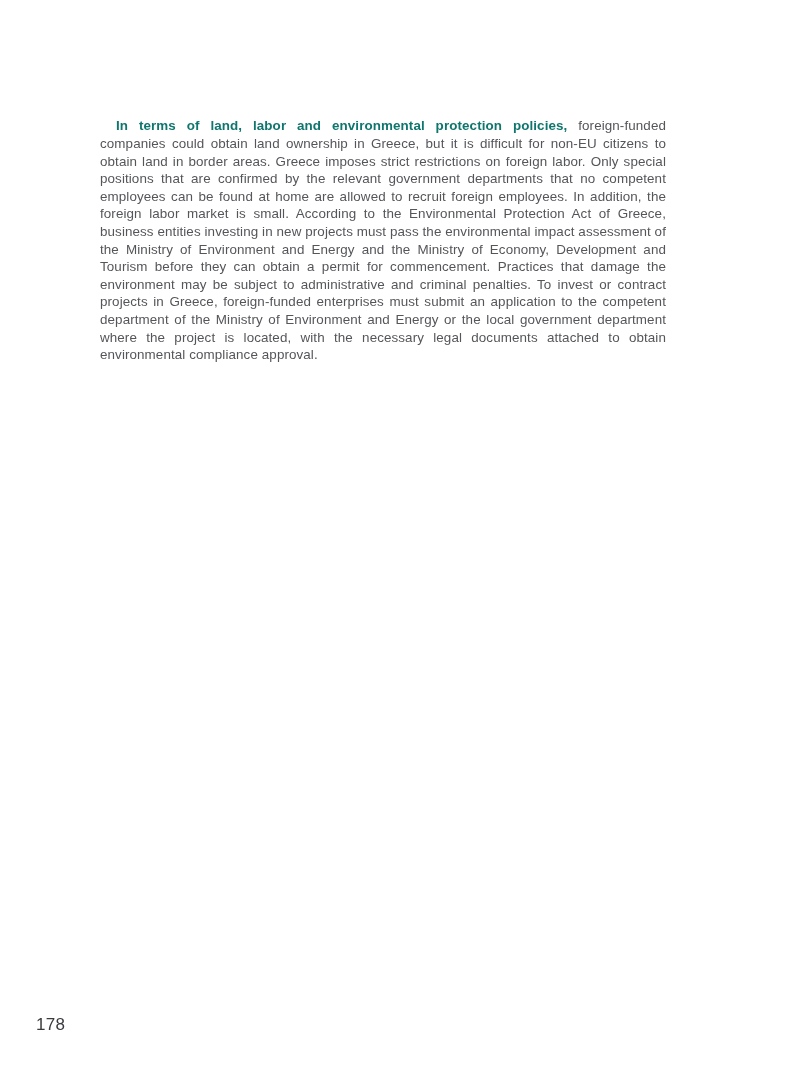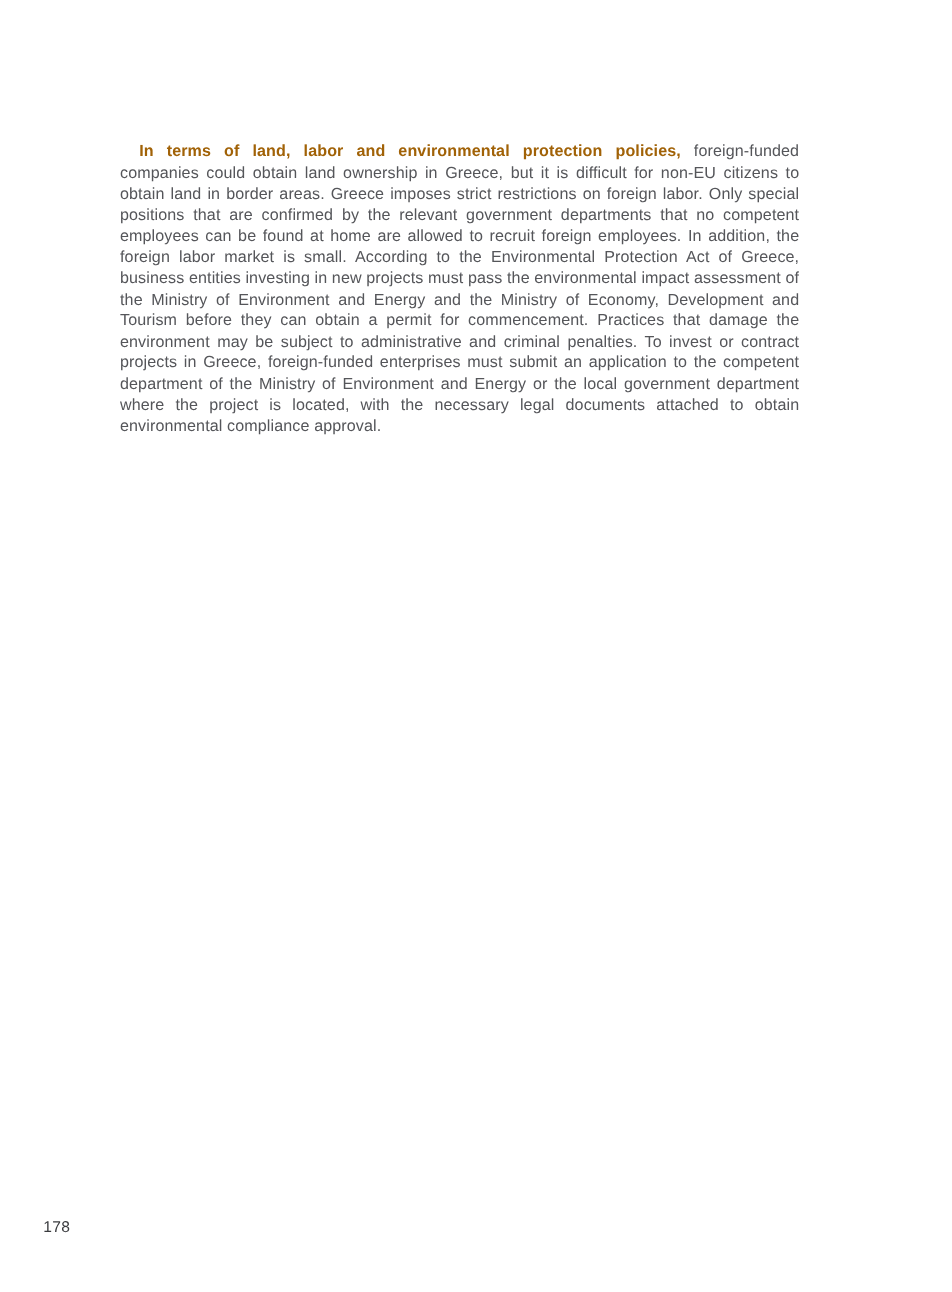--- a/index.html
+++ b/index.html
@@ -21,28 +21,28 @@
     top: 104px;
     width: 566px;
     font-size: 13.4px;
     line-height: 17.6px;
     color: #55565a;
     text-align: justify;
     letter-spacing: 0.1px;
   }
   .lead-bold {
     font-weight: bold;
-    color: #a16207;
+    color: #0f766e;
     padding-left: 16px;
   }
   .page-number {
     position: absolute;
     left: 36px;
     top: 1015px;
-    font-size: 13px;
+    font-size: 17px;
     color: #3a3b3e;
     letter-spacing: 0.3px;
   }
 </style>
 </head>
 <body>
 
 <div class="page">
 
   <p class="body-paragraph"><span class="lead-bold">In terms of land, labor and environmental protection policies,</span> <span>foreign-funded companies could obtain land ownership in Greece, but it is difficult for non-EU citizens to obtain land in border areas. Greece imposes strict restrictions on foreign labor. Only special positions that are confirmed by the relevant government departments that no competent employees can be found at home are allowed to recruit foreign employees. In addition, the foreign labor market is small. According to the Environmental Protection Act of Greece, business entities investing in new projects must pass the environmental impact assessment of the Ministry of Environment and Energy and the Ministry of Economy, Development and Tourism before they can obtain a permit for commencement. Practices that damage the environment may be subject to administrative and criminal penalties. To invest or contract projects in Greece, foreign-funded enterprises must submit an application to the competent department of the Ministry of Environment and Energy or the local government department where the project is located, with the necessary legal documents attached to obtain environmental compliance approval.</span></p>

